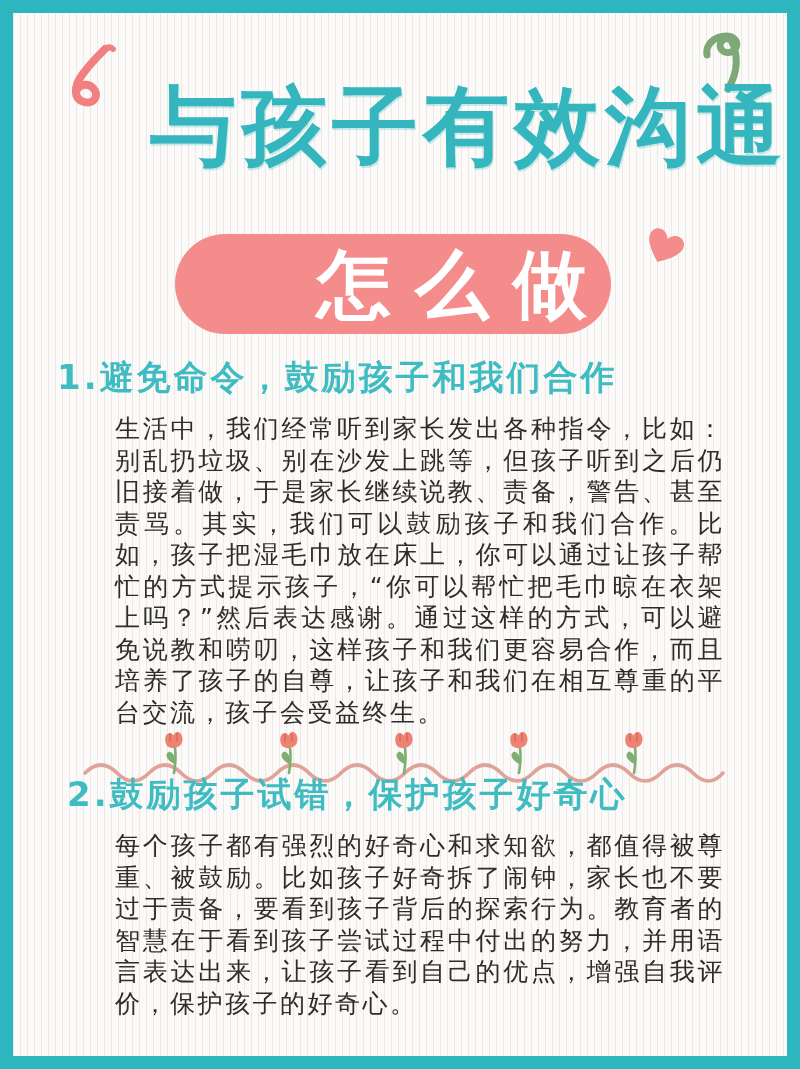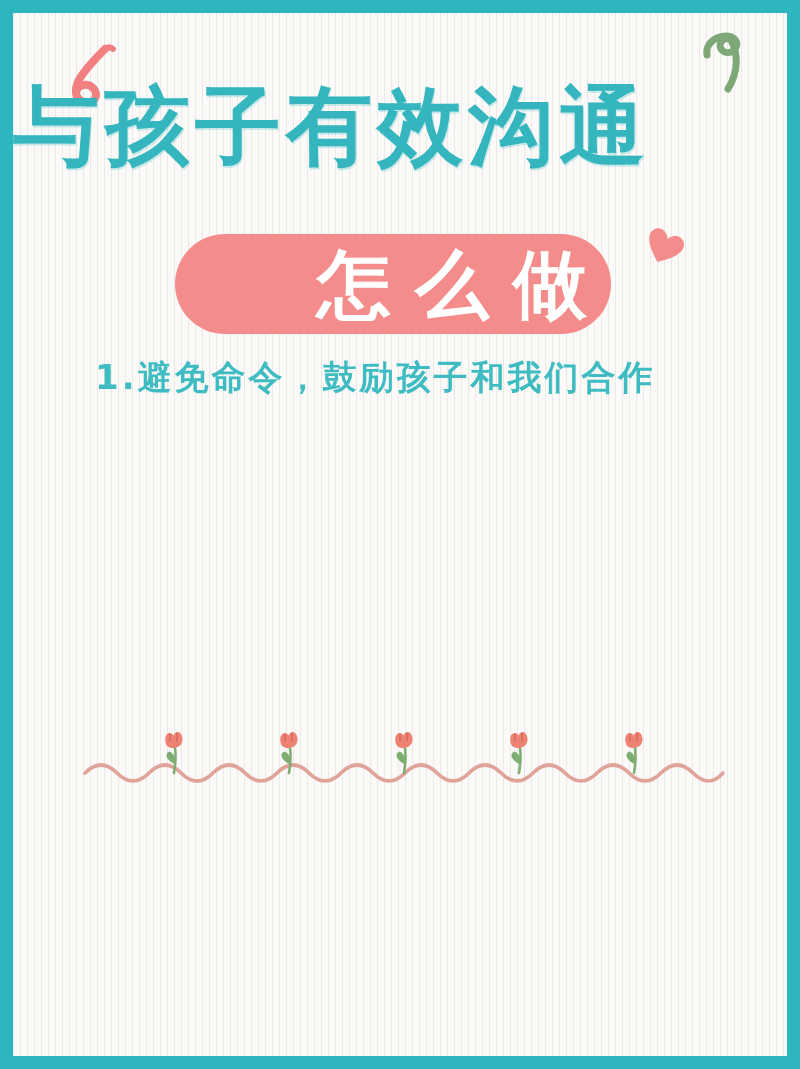--- a/index.html
+++ b/index.html
@@ -23,21 +23,21 @@
   }
 
   .deco { position: absolute; }
   .deco-tl { left: 50px; top: 28px; }
   .deco-tr { left: 684px; top: 16px; }
 
   .poster-title {
     position: absolute;
     left: 0; top: 58px;
     width: 100%;
-    text-align: left;
+    text-align: right;
     font-size: 86px;
     line-height: 110px;
     font-weight: 900;
     letter-spacing: 5px;
     color: #35b6bf;
     text-shadow: 1px 2px 0 rgba(53,182,191,0.25);
     white-space: nowrap;
   }
 
   .badge {
@@ -63,21 +63,21 @@
   .section-2 { top: 760px; }
 
   .section-heading {
     font-size: 34px;
     line-height: 42px;
     font-weight: 700;
     letter-spacing: 3px;
     color: #3fbcc2;
     white-space: nowrap;
   }
-  .section-1 .section-heading { margin-left: 82px; }
+  .section-1 .section-heading { margin-left: 44px; }
   .section-2 .section-heading { margin-left: 54px; }
 
   .section-body {
     margin: 15px 0 0 102px;
     width: 610px;
     font-size: 25px;
     line-height: 31.5px;
     letter-spacing: 2.5px;
     color: #2e2d2b;
     text-align: justify;
@@ -106,33 +106,38 @@
   <div class="poster-title">与孩子有效沟通</div>
 
   <div class="badge">怎么做</div>
 
   <svg class="heart" width="42" height="40" viewBox="0 0 36 32" aria-hidden="true">
     <path d="M18,30 C6,21 0,13 3.5,6.5 C7,0.5 15.5,2.5 18,8.5 C20.5,2.5 29,0.5 32.5,6.5 C36,13 30,21 18,30 Z" fill="#f48c8c"></path>
   </svg>
 
   <div class="section section-1">
     <h2 class="section-heading">1.避免命令，鼓励孩子和我们合作</h2>
+    <p class="section-body">生活中，我们经常听到家长发出各种指令，比如：别乱扔垃圾、别在沙发上跳等，但孩子听到之后仍旧接着做，于是家长继续说教、责备，警告、甚至责骂。其实，我们可以鼓励孩子和我们合作。比如，孩子把湿毛巾放在床上，你可以通过让孩子帮忙的方式提示孩子，“你可以帮忙把毛巾晾在衣架上吗？”然后表达感谢。通过这样的方式，可以避免说教和唠叨，这样孩子和我们更容易合作，而且培养了孩子的自尊，让孩子和我们在相互尊重的平台交流，孩子会受益终生。</p>
   </div>
 
   <svg class="divider" width="642" height="56" viewBox="0 0 642 56" aria-hidden="true">
     <defs>
       <g id="tulip">
         <path d="M1,40 C2.5,31 3.2,24 2,15" fill="none" stroke="#7fae72" stroke-width="2.6" stroke-linecap="round"></path>
         <path d="M1.6,31 C-6,28 -9.5,20.5 -3.5,18.5 C2,20.5 2.8,26.5 1.6,31 Z" fill="#7fae72"></path>
         <path d="M-7.5,9 C-9,1.5 -3.5,-3 0.5,2.5 C3,-3.5 9,-1.5 9.5,5.5 C10,11.5 5.5,15 0.5,15 C-3.5,15 -7,13.5 -7.5,9 Z" fill="#ee8273"></path>
         <path d="M-3,1 L-3,8 M4,0.5 L4,8" stroke="#d96a5f" stroke-width="1.6" stroke-linecap="round"></path>
       </g>
     </defs>
     <path d="M2,46 Q18,30 34,46 T66,46 T98,46 T130,46 T162,46 T194,46 T226,46 T258,46 T290,46 T322,46 T354,46 T386,46 T418,46 T450,46 T482,46 T514,46 T546,46 T578,46 T610,46 T640,46" fill="none" stroke="#e0a39a" stroke-width="3.6" stroke-linecap="round"></path>
     <use href="#tulip" x="90" y="6"></use>
     <use href="#tulip" x="205" y="6"></use>
     <use href="#tulip" x="320" y="6"></use>
     <use href="#tulip" x="435" y="6"></use>
     <use href="#tulip" x="550" y="6"></use>
   </svg>
 
+  <div class="section section-2">
+    <h2 class="section-heading">2.鼓励孩子试错，保护孩子好奇心</h2>
+    <p class="section-body">每个孩子都有强烈的好奇心和求知欲，都值得被尊重、被鼓励。比如孩子好奇拆了闹钟，家长也不要过于责备，要看到孩子背后的探索行为。教育者的智慧在于看到孩子尝试过程中付出的努力，并用语言表达出来，让孩子看到自己的优点，增强自我评价，保护孩子的好奇心。</p>
+  </div>
 
 </div>
 
 </body></html>

